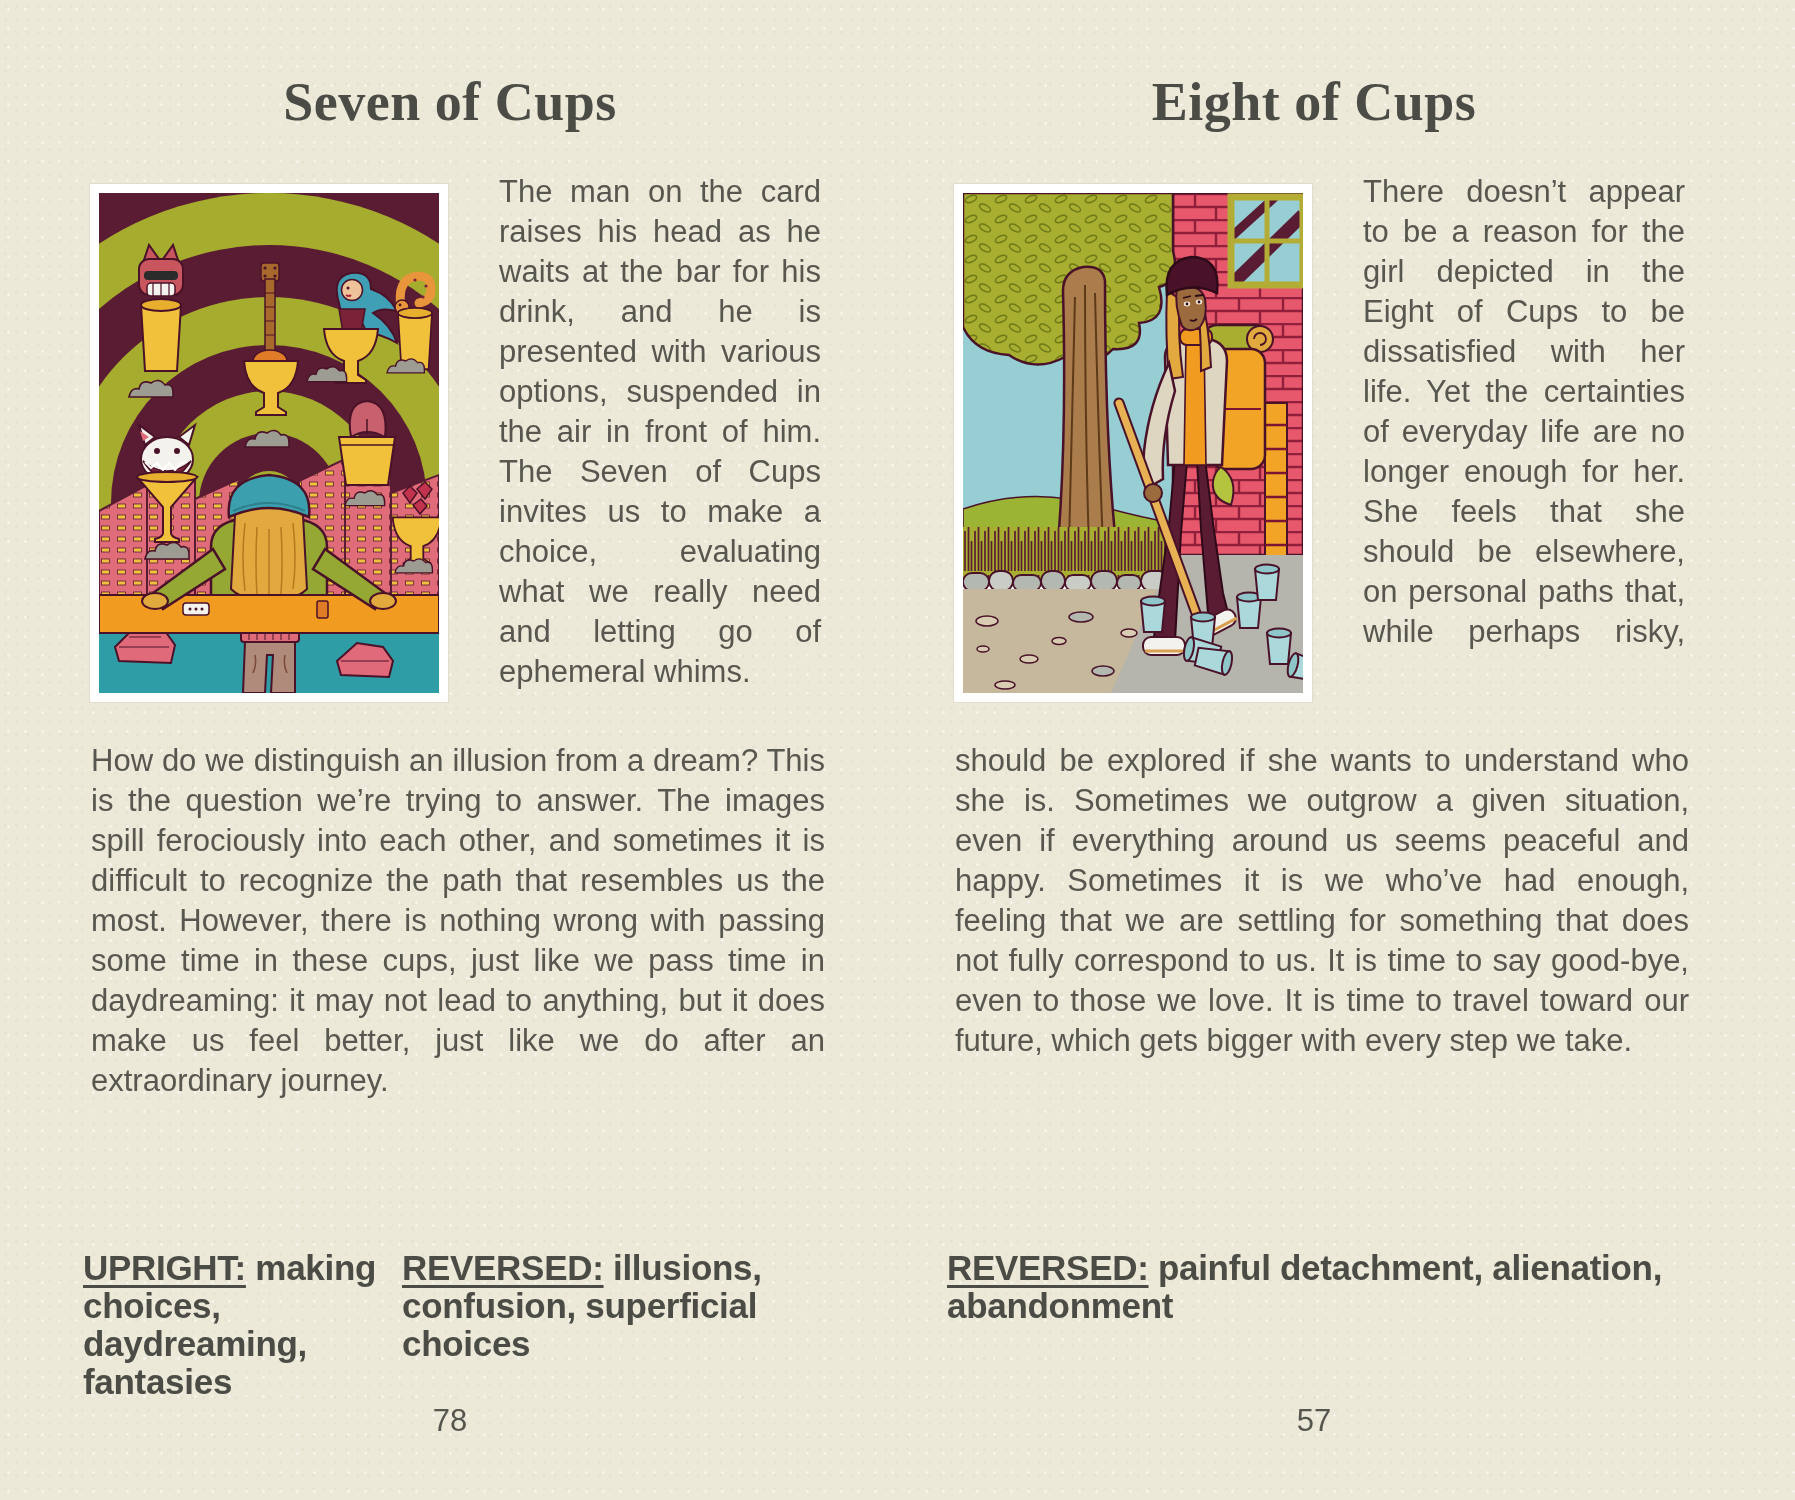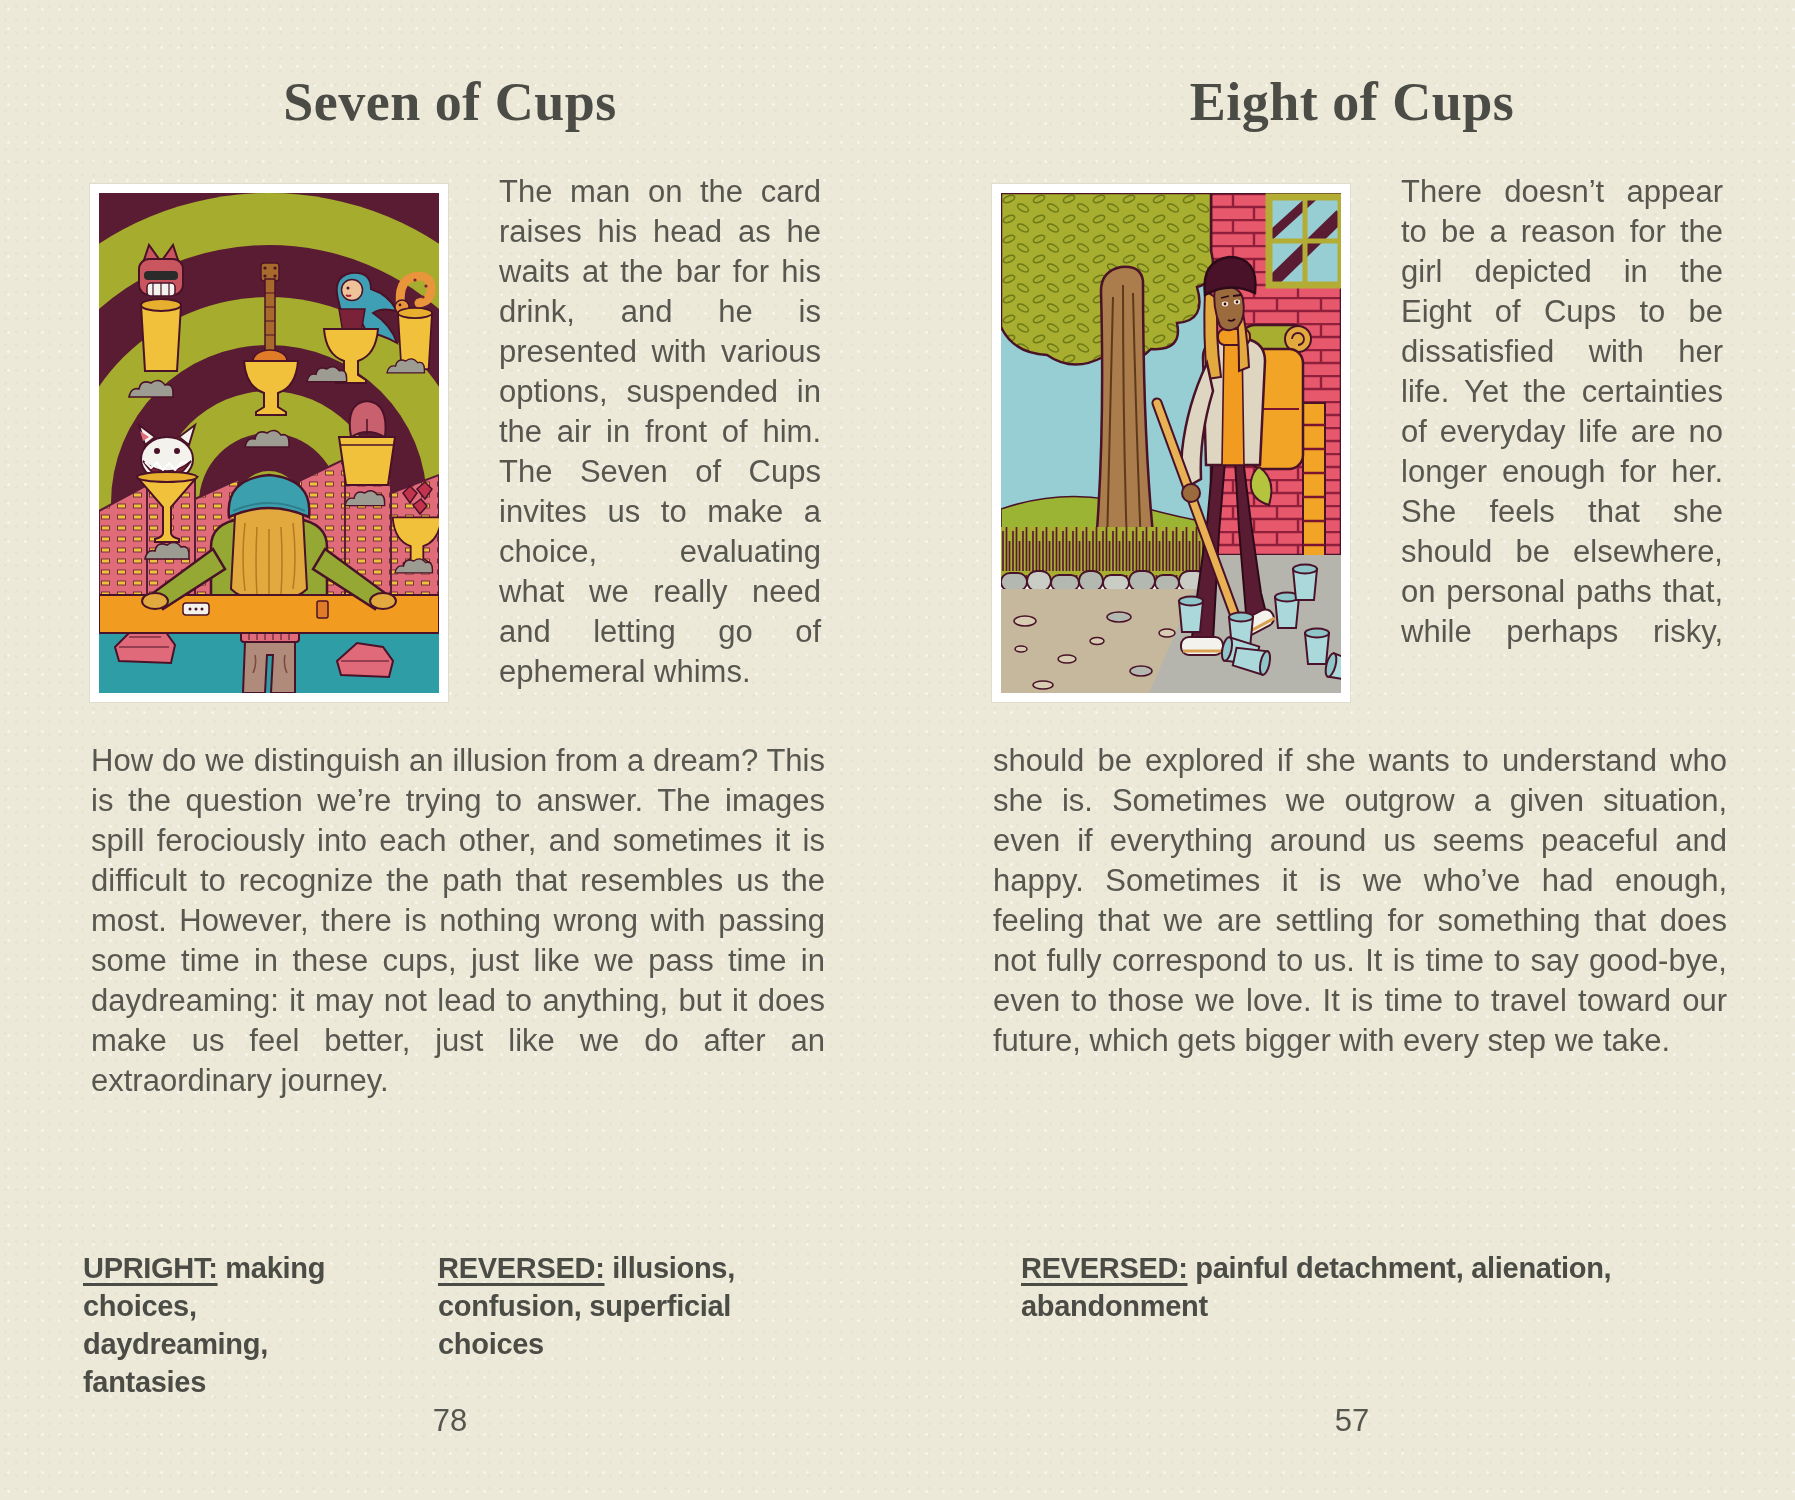--- a/index.html
+++ b/index.html
@@ -14,21 +14,21 @@
     background-color:#ece9d9;
     background-image:
       radial-gradient(rgba(110,104,70,0.045) 1.2px, transparent 1.7px),
       radial-gradient(rgba(255,255,255,0.55) 1px, transparent 1.5px);
     background-size:11px 13px, 17px 19px;
   }
   .page{
     position:absolute;top:0;width:893px;height:1272px;
   }
   .page.left{left:0;}
-  .page.right{left:902px;}
+  .page.right{left:864px;}
   .title{
     position:absolute;left:83px;top:72px;width:734px;margin:0;
     font-family:"Liberation Serif",serif;
     font-weight:700;font-size:54px;line-height:60px;
     color:#4b4c46;text-align:center;letter-spacing:0.5px;
   }
   .card{
     position:absolute;left:90px;top:184px;margin:0;
     background:#ffffff;padding:9px;
     box-shadow:0 0 0 1px rgba(90,85,60,0.08);
@@ -43,25 +43,25 @@
   .bodytext{
     position:absolute;left:83px;top:733px;width:734px;margin:8px;
     font-size:31px;line-height:40px;color:#57574f;
     text-align:justify;
   }
   .keywords{
     position:absolute;left:83px;top:1249px;width:734px;
     display:flex;
   }
   .kw{
-    margin:0;font-size:29px;line-height:38px;font-weight:700;
+    margin:0;font-size:35px;line-height:38px;font-weight:700;
     color:#4b4c45;letter-spacing:-0.3px;
   }
   .kw.upright{width:300px;margin-right:19px;flex:0 0 auto;}
-  .kw.reversed{flex:1 1 auto;margin-left:36px;}
+  .kw.reversed{flex:1 1 auto;}
   .kwlabel{
     text-decoration:underline;
     text-decoration-thickness:3px;
     text-underline-offset:5px;
   }
   .pagenum{
     position:absolute;left:83px;top:1404px;width:734px;
     font-size:31px;line-height:34px;color:#55564e;text-align:center;
   }
 </style>

